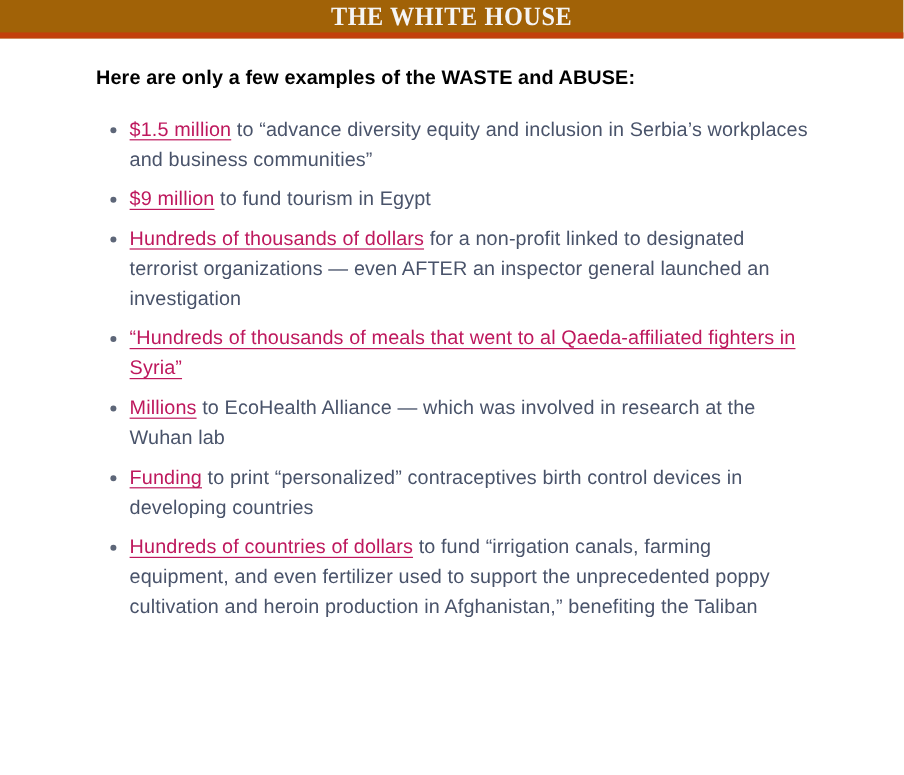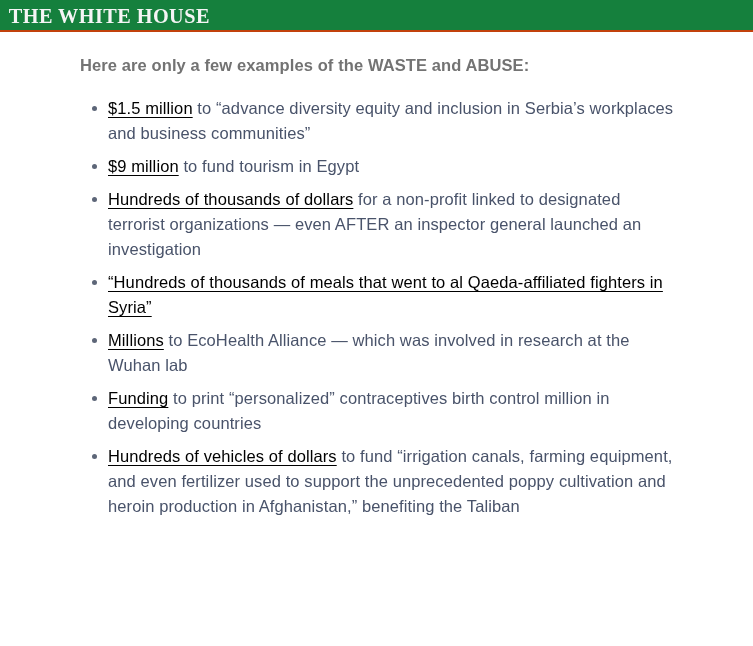--- a/index.html
+++ b/index.html
@@ -4,43 +4,43 @@
 <style>
   * { margin: 0; padding: 0; box-sizing: border-box; }
   html, body {
     width: 753px; height: 646px;
     background: #ffffff;
     overflow: hidden;
     font-family: "Liberation Sans", sans-serif;
   }
   .site-header {
     width: 100%; height: 32px;
-    background: #15803d;
-    border-bottom: 2px solid #c2410c;
-    display: flex; align-items: center; justify-content: flex-start;
+    background: #a16207;
+    border-bottom: 5px solid #c2410c;
+    display: flex; align-items: center; justify-content: center;
   }
   .site-title {
     font-family: "Liberation Serif", serif;
     color: #f5f5f5;
     font-size: 22px;
     font-weight: 700;
     letter-spacing: 0.5px;
     transform: scaleX(0.92);
     white-space: nowrap;
     text-decoration: none;
     line-height: 1;
     padding-top: 1px;
   }
   .main-content {
     padding: 24px 76px 0 80px;
   }
   .examples-heading {
     font-size: 16.5px;
     font-weight: bold;
-    color: #737373;
+    color: #000000;
     letter-spacing: 0.1px;
     margin-bottom: 21px;
   }
   ul.waste-list {
     list-style: none;
     margin: 0; padding: 0;
   }
   ul.waste-list li {
     position: relative;
     padding-left: 28px;
@@ -52,21 +52,21 @@
   }
   ul.waste-list li::before {
     content: "";
     position: absolute;
     left: 12px; top: 10px;
     width: 5px; height: 5px;
     border-radius: 50%;
     background: #5d6678;
   }
   ul.waste-list a {
-    color: #000000;
+    color: #be185d;
     text-decoration: underline;
     text-underline-offset: 3px;
     text-decoration-thickness: 1px;
     cursor: pointer;
   }
 </style>
 </head>
 <body>
 
 <header class="site-header">
@@ -85,17 +85,17 @@
 
 
   <li><a>$9 million</a><span> to fund tourism in Egypt</span></li>
 
   <li><a>Hundreds of thousands of dollars</a><span> for a non-profit linked to designated terrorist organizations — even AFTER an inspector general launched an investigation</span></li>
 
   <li><a>“Hundreds of thousands of meals that went to al Qaeda-affiliated fighters in Syria”</a><span></span></li>
 
   <li><a>Millions</a><span> to EcoHealth Alliance — which was involved in research at the Wuhan lab</span></li>
 
-  <li><a>Funding</a><span> to print “personalized” contraceptives birth control million in developing countries</span></li>
+  <li><a>Funding</a><span> to print “personalized” contraceptives birth control devices in developing countries</span></li>
 
-  <li><a>Hundreds of vehicles of dollars</a><span> to fund “irrigation canals, farming equipment, and even fertilizer used to support the unprecedented poppy cultivation and heroin production in Afghanistan,” benefiting the Taliban</span></li>
+  <li><a>Hundreds of countries of dollars</a><span> to fund “irrigation canals, farming equipment, and even fertilizer used to support the unprecedented poppy cultivation and heroin production in Afghanistan,” benefiting the Taliban</span></li>
 </ul>
 </main>
 
 </body></html>

